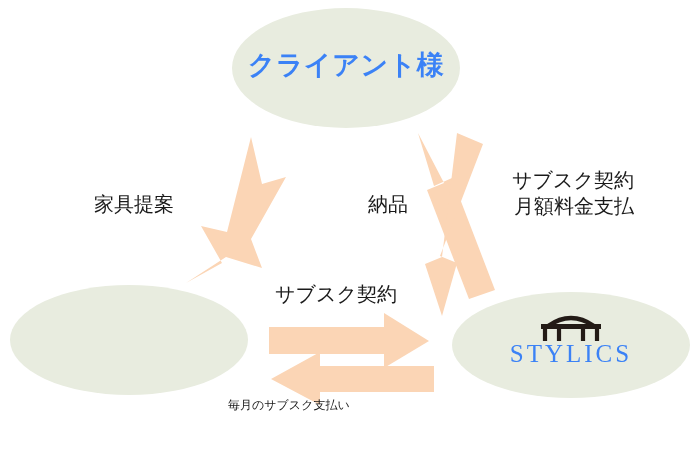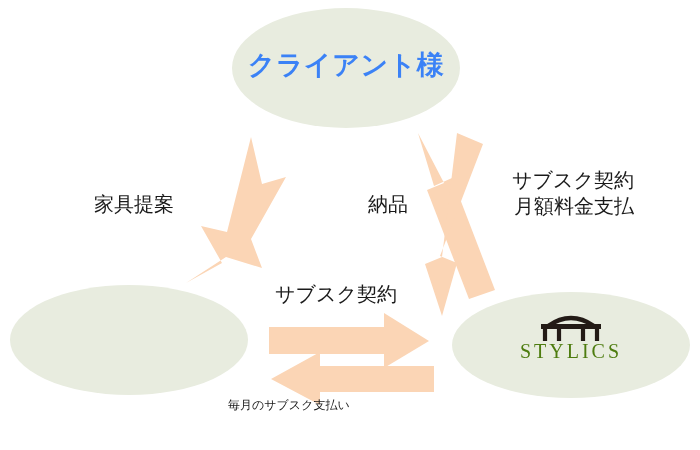--- a/index.html
+++ b/index.html
@@ -82,23 +82,23 @@
     top: 398px;
     font-size: 12px;
   }
   .stylics-wordmark {
     position: absolute;
     left: 452px;
     top: 340px;
     width: 238px;
     text-align: center;
     font-family: "Liberation Serif", "DejaVu Serif", serif;
-    font-size: 20px;
+    font-size: 25px;
     letter-spacing: 3px;
-    color: #4d7c0f;
+    color: #3b82f6;
     pointer-events: none;
   }
 </style>
 </head>
 <body>
 
 <div id="canvas">
 
   <svg id="diagram-svg" viewBox="0 0 700 450">
 

